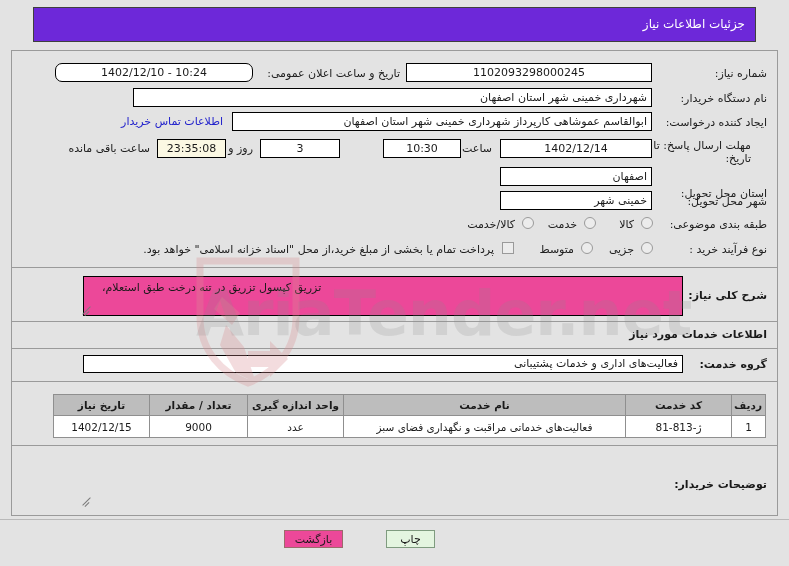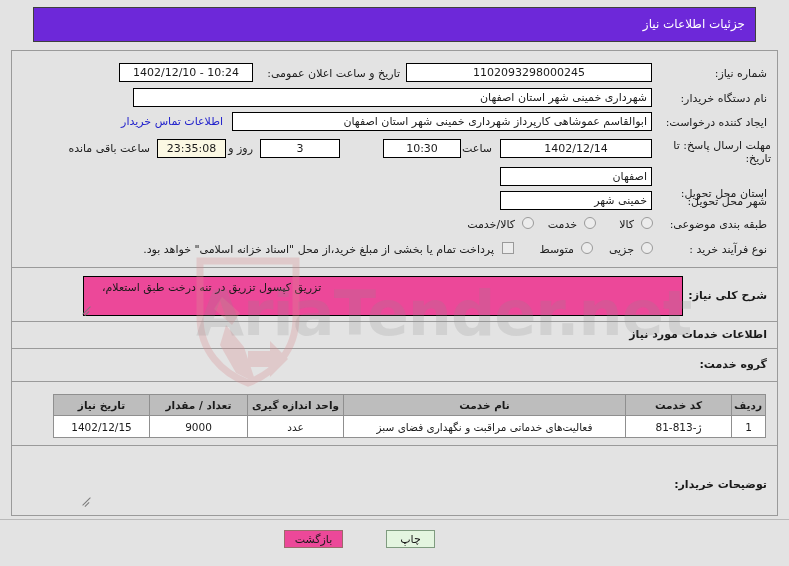--- a/index.html
+++ b/index.html
@@ -273,30 +273,30 @@
   <div class="section-divider" style="top:297px;"></div>
 
   <div class="section-divider" style="top:330px;"></div>
 
   <div class="section-divider" style="top:394px;"></div>
 
   <div class="lbl" style="right:10px; top:16px;">شماره نیاز:</div>
   <div class="fld" style="right:125px; top:12px; width:246px;">1102093298000245</div>
 
   <div class="lbl" style="right:377px; top:16px;">تاریخ و ساعت اعلان عمومی:</div>
-  <div class="fld" style="right:524px; top:12px; width:134px;">10:24 - 1402/12/10</div>
+  <div class="fld" style="right:524px; top:12px; width:198px;border-radius:7px;">10:24 - 1402/12/10</div>
 
   <div class="lbl" style="right:10px; top:41px;">نام دستگاه خریدار:</div>
   <div class="fld right" style="right:125px; top:37px; width:519px;">شهرداری خمینی شهر استان اصفهان</div>
 
   <div class="lbl" style="right:10px; top:65px;">ایجاد کننده درخواست:</div>
   <div class="fld right" style="right:125px; top:61px; width:420px;">ابوالقاسم عموشاهی کارپرداز شهرداری خمینی شهر استان اصفهان</div>
   <div class="link" style="right:554px; top:64px;">اطلاعات تماس خریدار</div>
 
-  <div class="lbl lbl-wrap" style="right:6px; top:88px; width:110px;">مهلت ارسال پاسخ: تا تاریخ:</div>
+  <div class="lbl lbl-wrap" style="right:26px; top:88px; width:110px;">مهلت ارسال پاسخ: تا تاریخ:</div>
   <div class="fld" style="right:125px; top:88px; width:152px;">1402/12/14</div>
   <div class="inline-txt" style="right:285px; top:91px;">ساعت</div>
   <div class="fld" style="right:316px; top:88px; width:78px;">10:30</div>
   <div class="fld" style="right:437px; top:88px; width:80px;">3</div>
   <div class="inline-txt" style="right:524px; top:91px;">روز و</div>
   <div class="fld cream" style="right:551px; top:88px; width:69px;">23:35:08</div>
   <div class="inline-txt" style="right:627px; top:91px;">ساعت باقی مانده</div>
 
   <div class="lbl" style="right:10px; top:136px;">استان محل تحویل:</div>
   <div class="fld right" style="right:125px; top:116px; width:152px;">اصفهان</div>
@@ -320,20 +320,21 @@
   <span class="checkbox" style="right:263px; top:191px;"></span>
   <span class="opt-lbl" style="right:283px; top:192px;">پرداخت تمام یا بخشی از مبلغ خرید،از محل "اسناد خزانه اسلامی" خواهد بود.</span>
 
   <div class="bold-head" style="right:10px; top:238px;">شرح کلی نیاز:</div>
   <div class="ta" style="right:94px; top:225px; width:600px; height:40px;">تزریق کپسول تزریق در تنه درخت طبق استعلام،</div>
   <div class="ta-grip" style="right:686px; top:255px;"></div>
 
   <div class="bold-head" style="right:10px; top:277px;">اطلاعات خدمات مورد نیاز</div>
 
   <div class="bold-head" style="right:10px; top:307px;">گروه خدمت:</div>
+  <div class="fld right" style="right:94px; top:304px; width:600px; height:18px; line-height:16px;">فعالیت‌های اداری و خدمات پشتیبانی</div>
 
   <table class="items" style="right:11px; top:343px; width:712px;">
     <colgroup>
       <col style="width:34px">
       <col style="width:106px">
       <col style="width:282px">
       <col style="width:96px">
       <col style="width:98px">
       <col style="width:96px">
     </colgroup>

